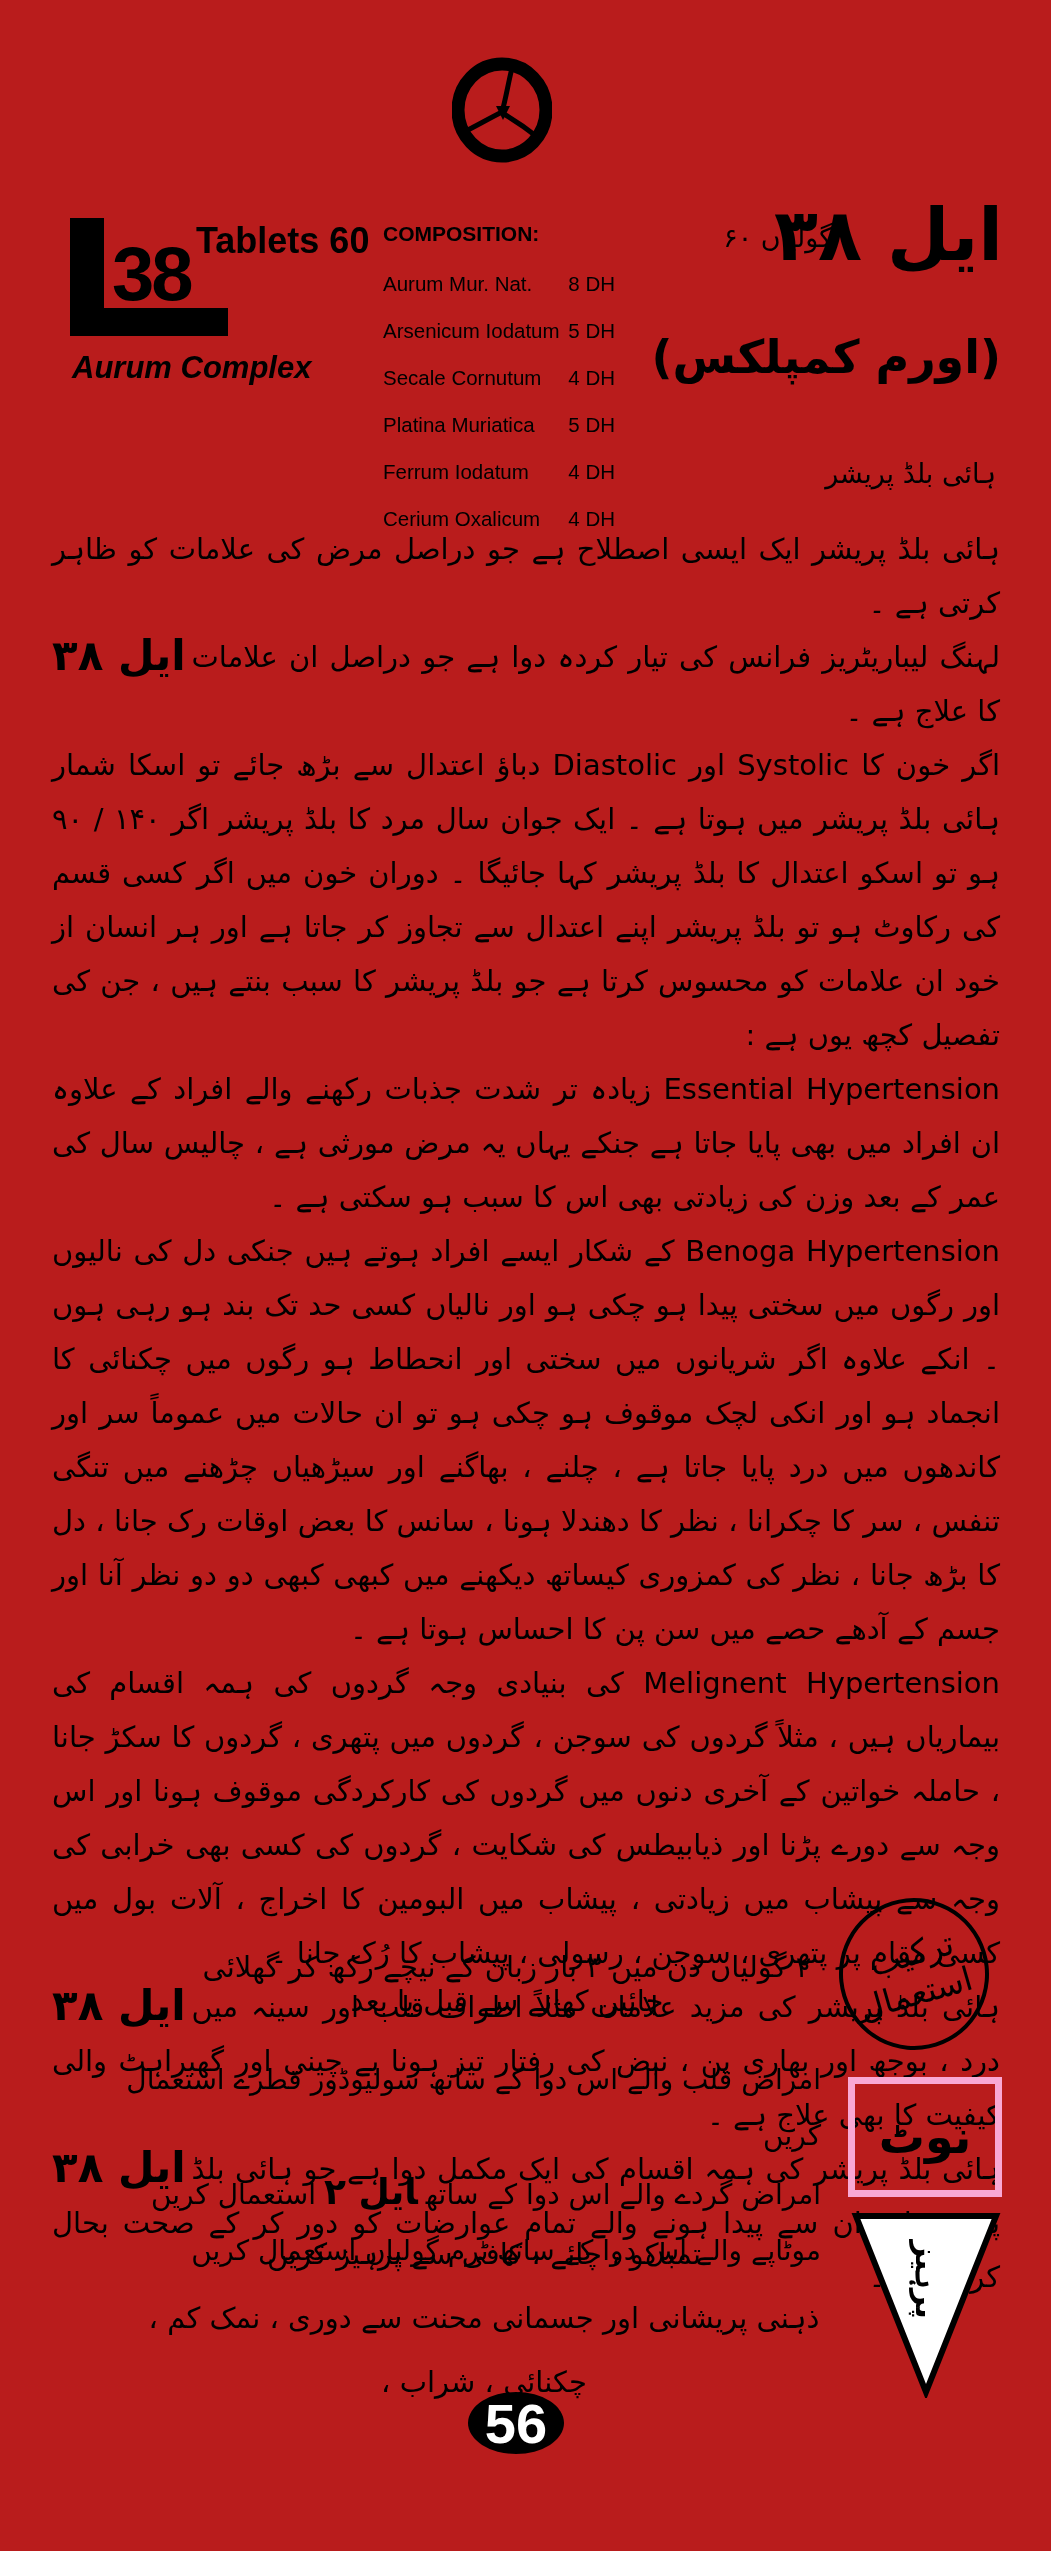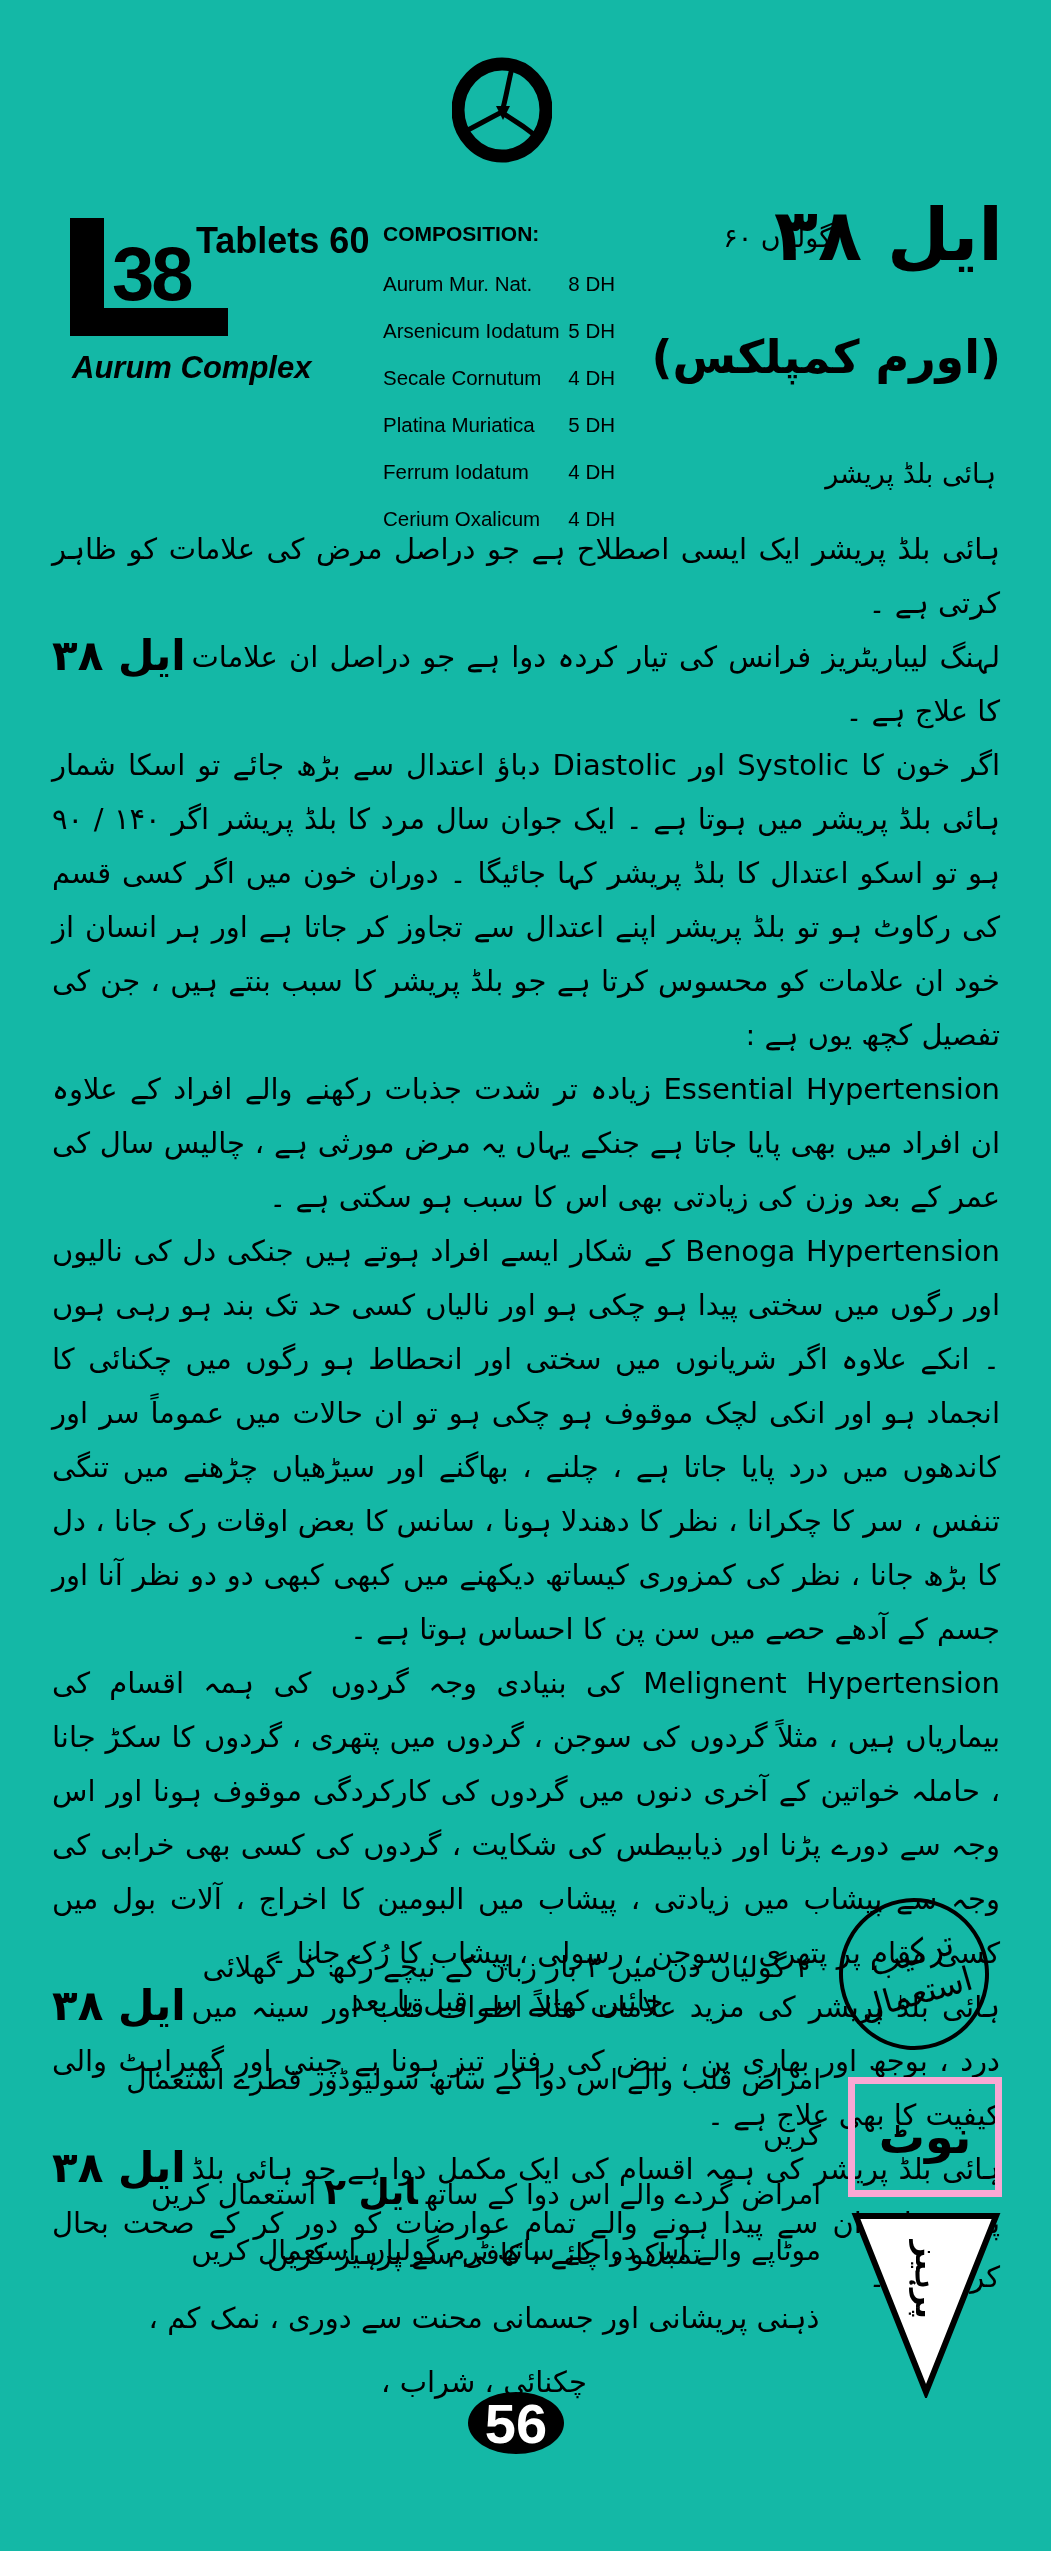--- a/index.html
+++ b/index.html
@@ -1,18 +1,18 @@
 <!DOCTYPE html>
 <html><head>
 <meta charset="utf-8">
 <style>
   html,body { margin:0; padding:0; background:#888; }
   .page {
     position:relative; width:1051px; height:2551px; margin:0 auto;
-    background:#14b8a6; color:#000; overflow:hidden;
+    background:#b91c1c; color:#000; overflow:hidden;
     font-family:"DejaVu Sans", sans-serif;
   }
   .en { font-family:"Liberation Sans", sans-serif; }
   .ur { font-family:"DejaVu Sans", sans-serif; direction:rtl; unicode-bidi:plaintext; }
 
   
   .logo { position:absolute; left:452px; top:56px; width:100px; height:108px; }
 
   
   .l-mark { position:absolute; left:70px; top:218px; width:160px; height:118px; }

